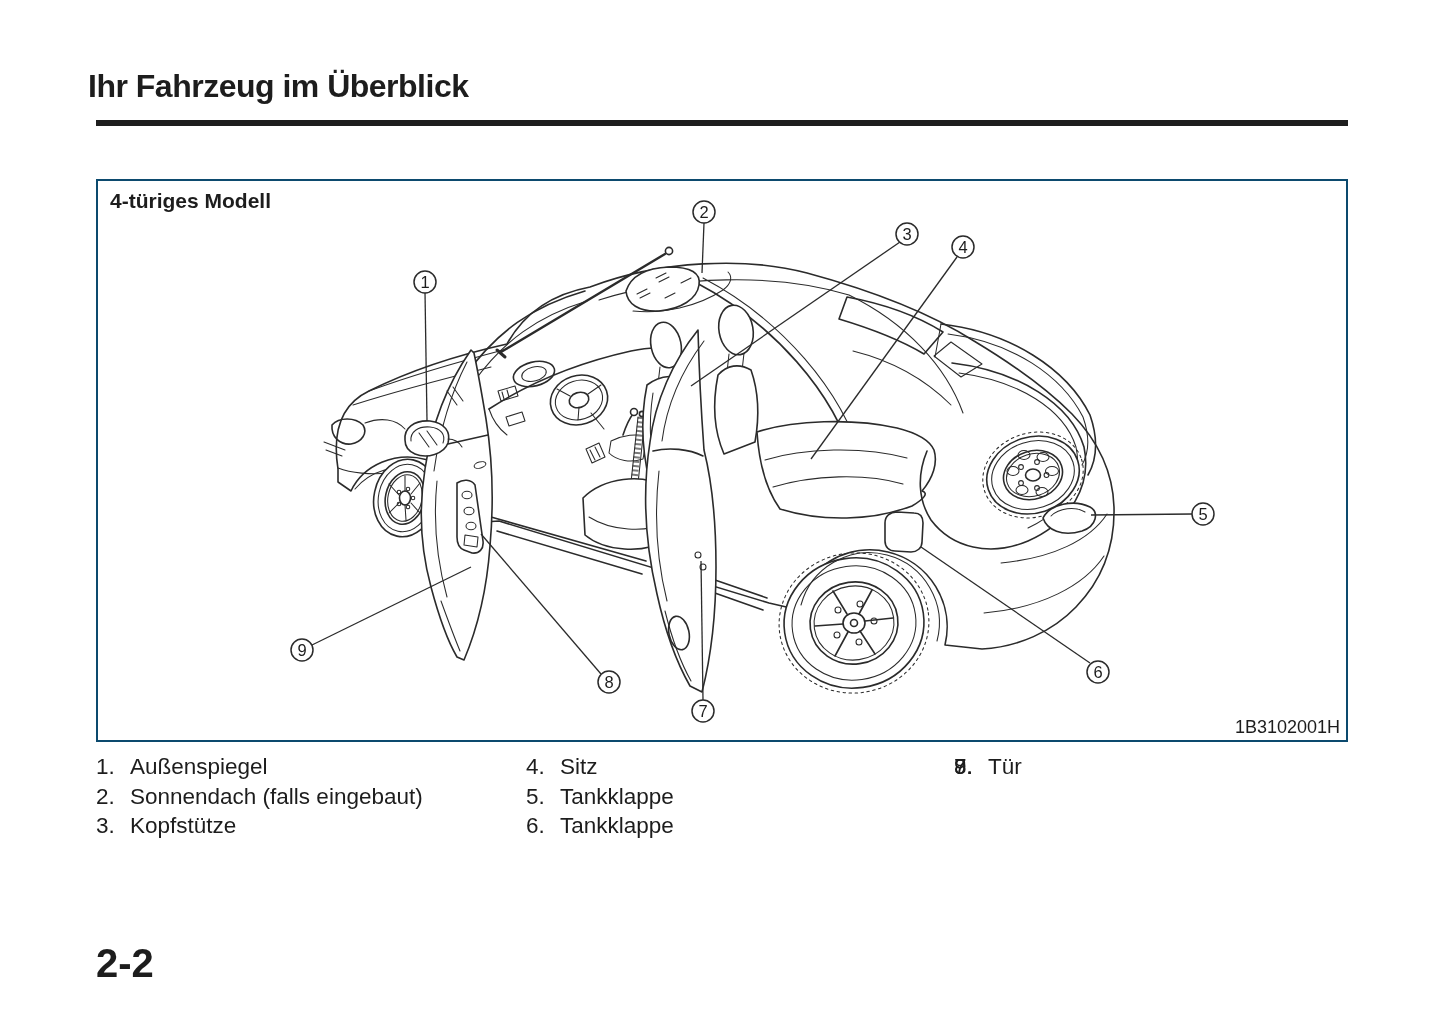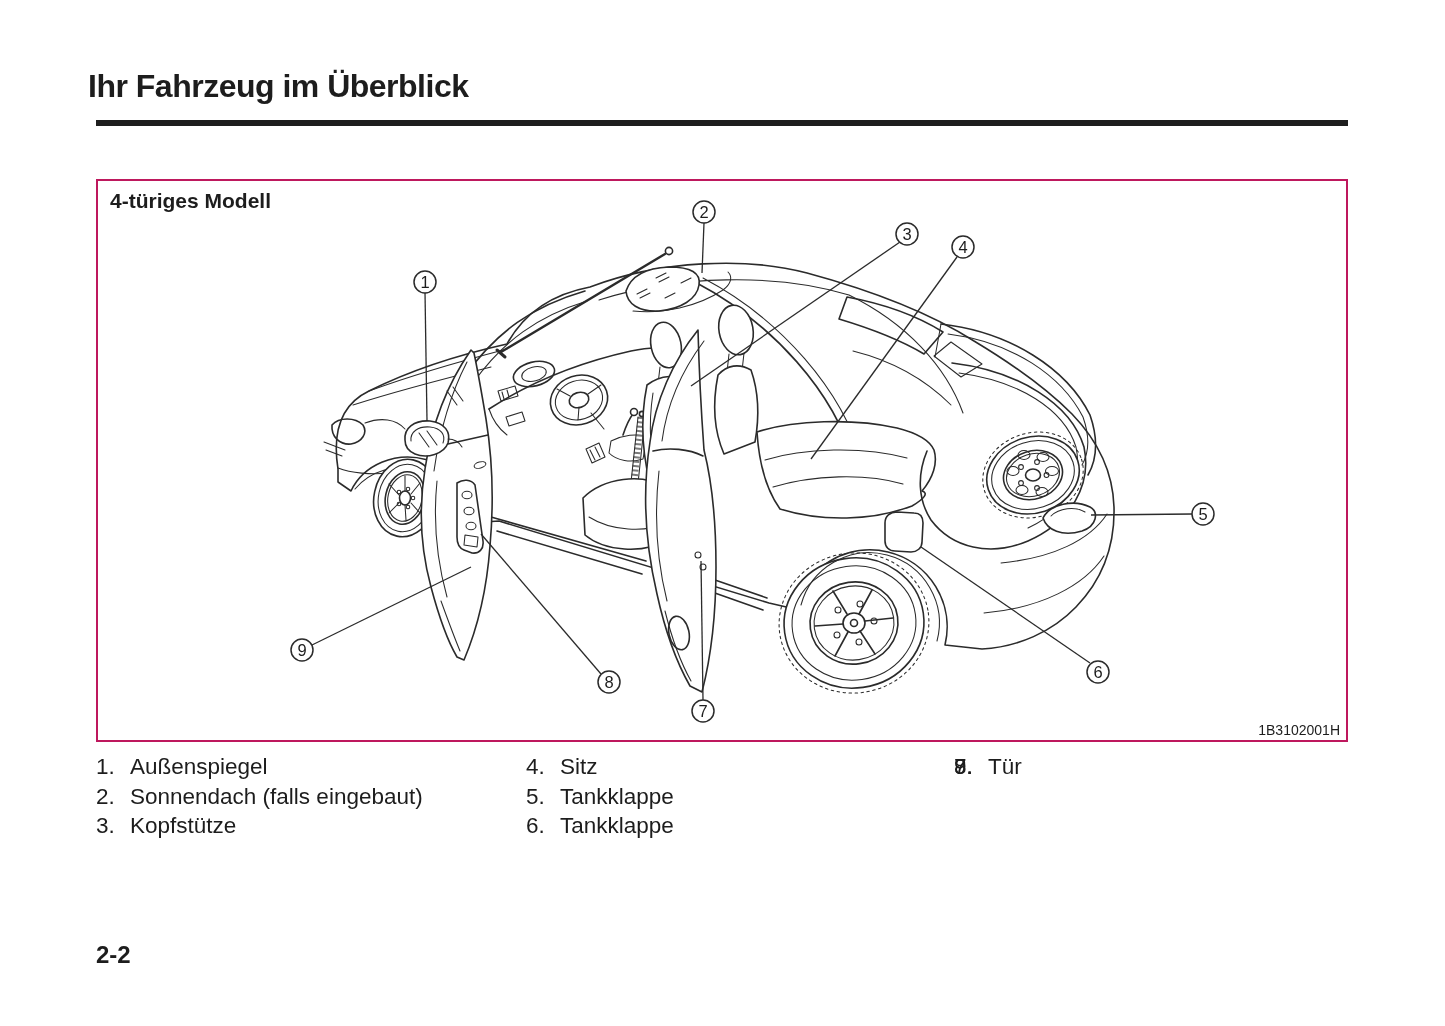--- a/index.html
+++ b/index.html
@@ -20,46 +20,46 @@
     position:absolute;left:96px;top:120px;width:1252px;height:6px;
     background:#1e1e1e;
   }
   .subtitle{
     position:absolute;left:96px;top:138px;
     font-size:28px;font-weight:bold;letter-spacing:-0.3px;
     white-space:nowrap;
   }
   .diagram-box{
     position:absolute;left:96px;top:179px;width:1252px;height:563px;
-    border:2px solid #be185d;box-sizing:border-box;background:#fff;
+    border:2px solid #0c4a6e;box-sizing:border-box;background:#fff;
   }
   .model-label{
     position:absolute;left:12px;top:8px;
     font-size:21px;font-weight:bold;z-index:2;white-space:nowrap;
   }
   .figure-code{
     position:absolute;right:6px;bottom:2px;
-    font-size:14px;z-index:2;white-space:nowrap;
+    font-size:18px;z-index:2;white-space:nowrap;
   }
   .diagram-box svg{position:absolute;left:0;top:0;width:100%;height:100%;}
 
   .legend{position:absolute;left:96px;top:752px;width:1252px;}
   .legend-col{position:absolute;top:0;}
   .legend-col.c1{left:0;width:400px;}
   .legend-col.c2{left:430px;width:320px;}
   .legend-col.c3{left:858px;width:370px;}
   .legend-item{
     position:relative;padding-left:34px;
     font-size:22.5px;line-height:29.5px;
   }
   .legend-item .num{position:absolute;left:0;top:0;}
   .legend-item .lbl{white-space:pre-line;text-align:right;}
   .page-number{
     position:absolute;left:96px;top:941px;
-    font-size:24px;font-weight:bold;
+    font-size:40px;font-weight:bold;
   }
 
   
   .ln{fill:none;stroke:#2b2b2b;stroke-width:1.6;stroke-linecap:round;stroke-linejoin:round;}
   .thin{stroke-width:1.05;}
   .fw{fill:#ffffff;}
   .dash{stroke-dasharray:2.5 3.5;stroke-width:1.05;}
   .belt{stroke:#7a7a7a;stroke-width:6.5;stroke-dasharray:2 2.4;stroke-linecap:butt;}
   .callout-line{fill:none;stroke:#2b2b2b;stroke-width:1.3;}
   .callout-circle{fill:#ffffff;stroke:#2b2b2b;stroke-width:1.5;}

